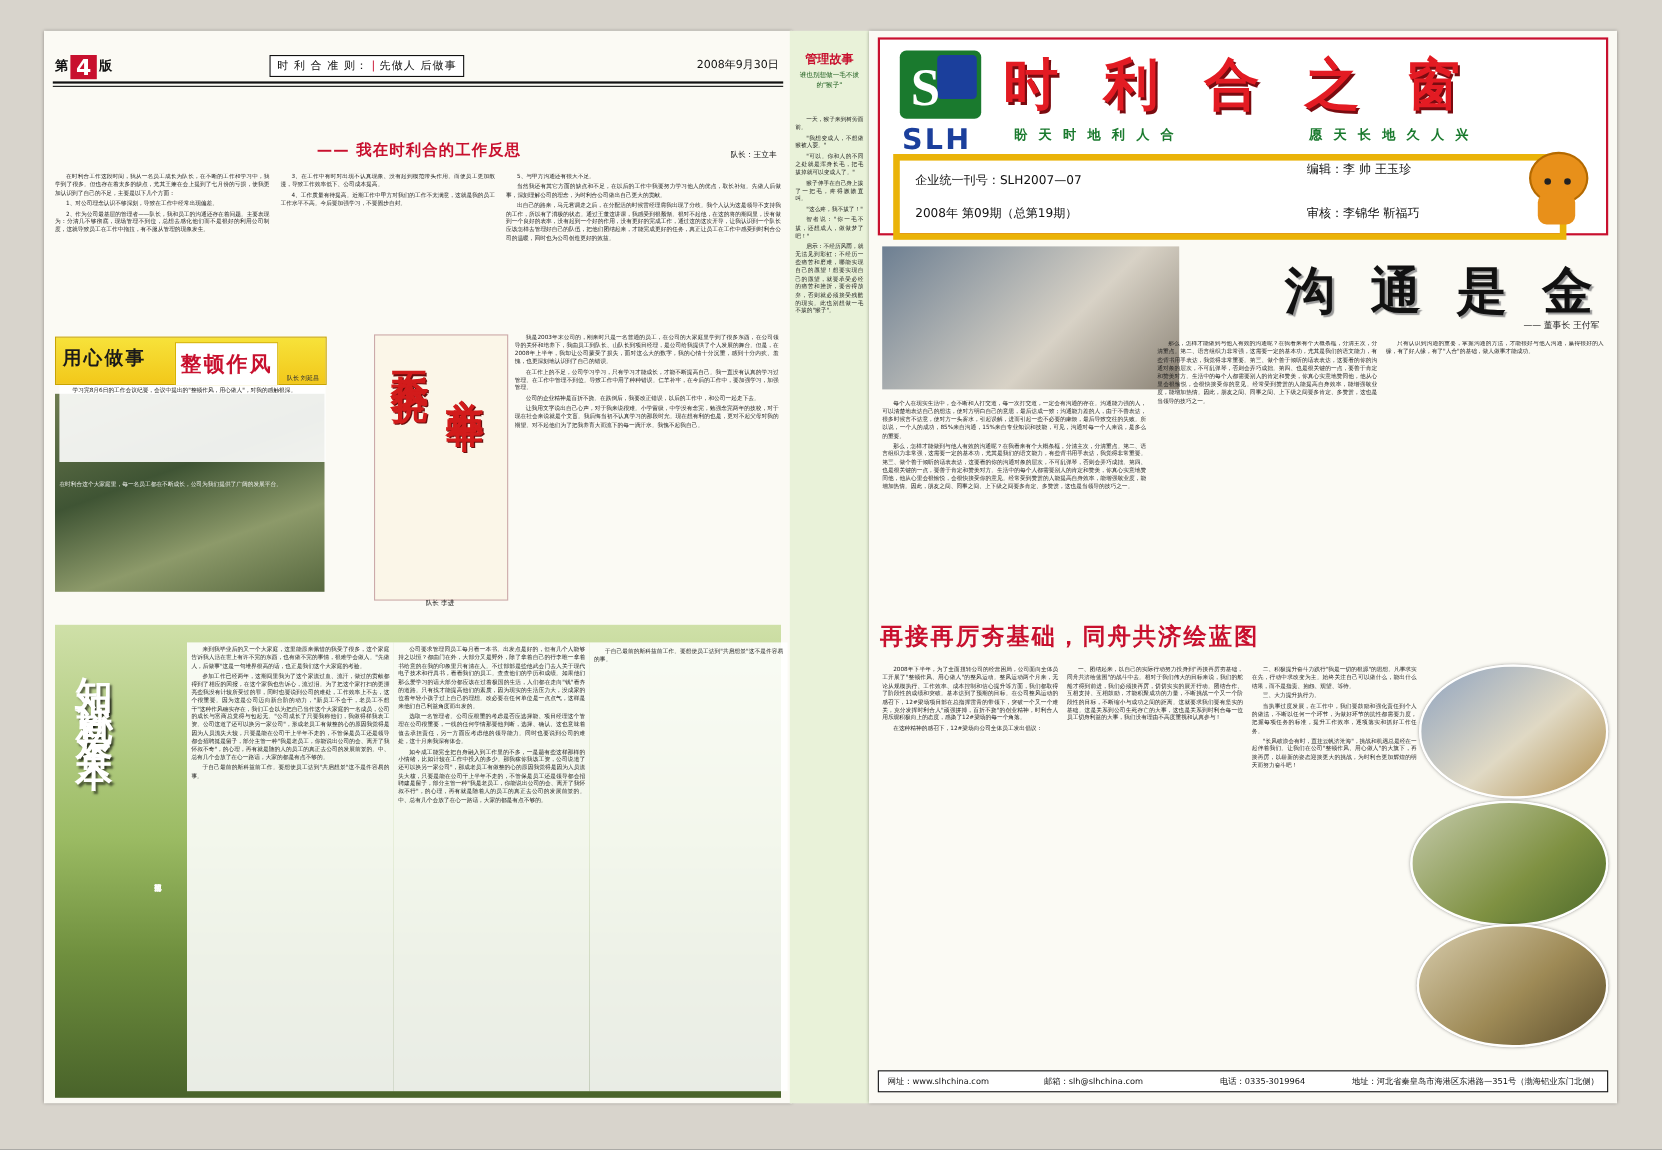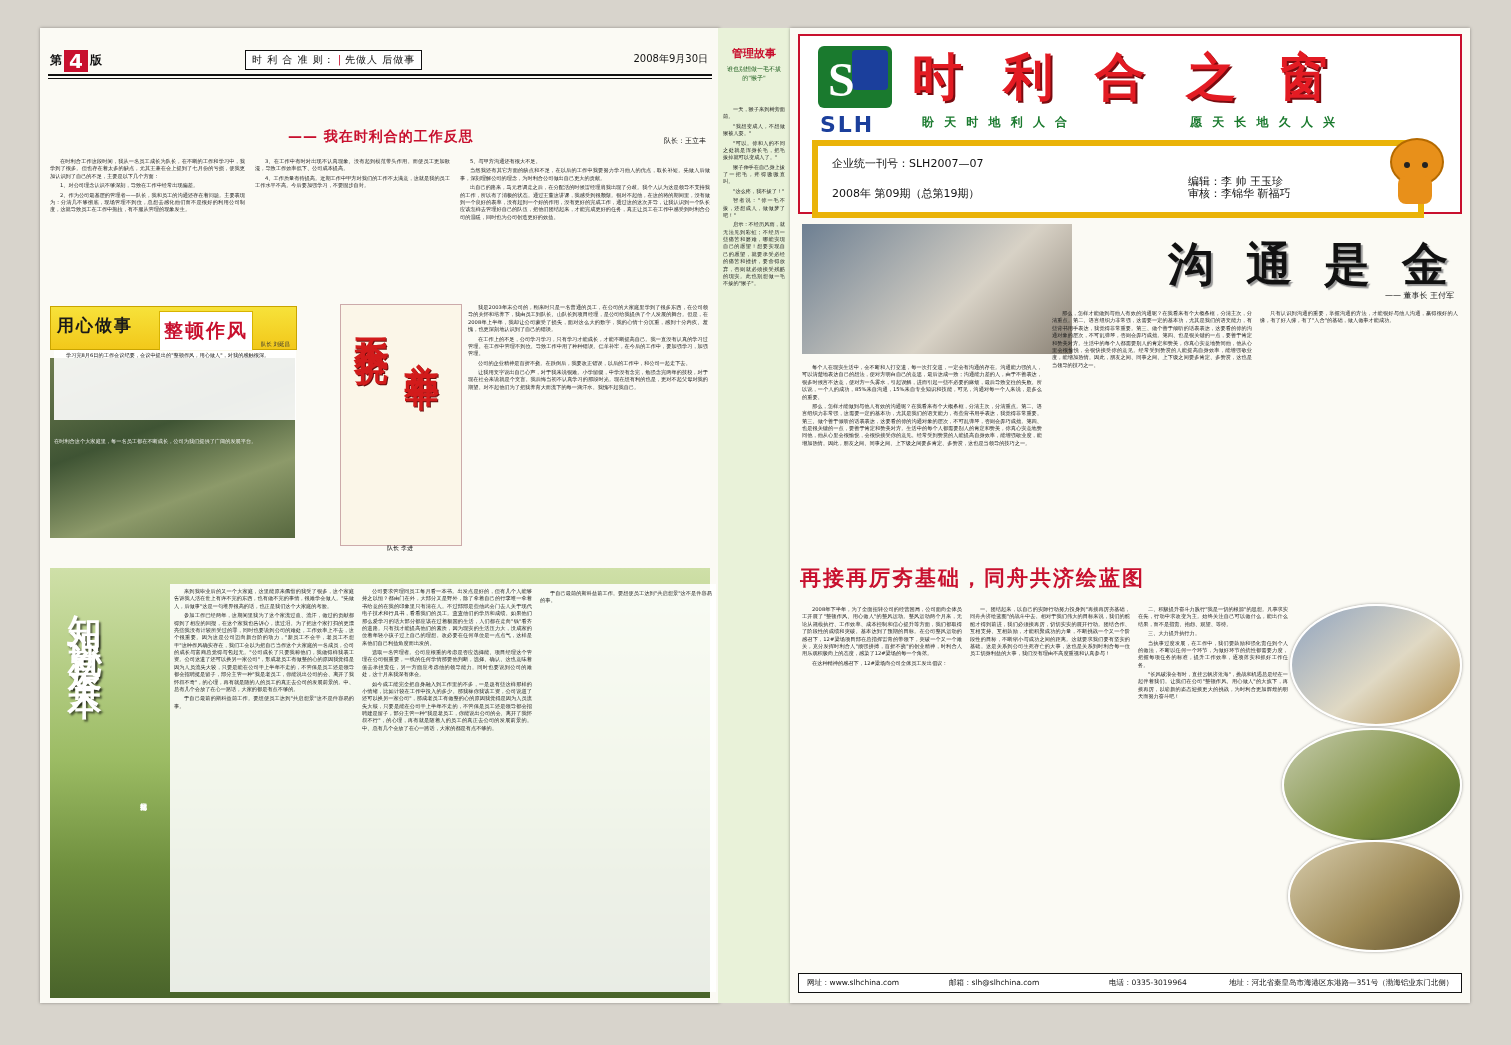--- a/index.html
+++ b/index.html
@@ -45,21 +45,21 @@
   .whitecol{position:absolute;background:rgba(255,255,255,.88);}
   
   .mtitle{position:absolute;left:4px;top:18px;width:64px;text-align:center;font-size:11px;font-weight:bold;color:#c8102e;}
   .msub{position:absolute;left:4px;top:36px;width:64px;text-align:center;font-size:6px;color:#1a5b1a;line-height:1.5;}
   
   .mast{position:absolute;left:8px;top:6px;right:8px;height:176px;border:2px solid #c8102e;background:#fff;}
   .logo{position:absolute;left:12px;top:10px;width:86px;height:96px;}
   .logo .sq{position:absolute;left:6px;top:0;width:74px;height:62px;background:#1a7a2e;border-radius:6px;}
   .logo .sq2{position:absolute;left:40px;top:4px;width:36px;height:40px;background:#1b3f9c;border-radius:4px;}
   .logo .s{position:absolute;left:16px;top:6px;font-size:48px;font-weight:bold;color:#fff;font-family:"Liberation Serif",serif;}
-  .logo .slh{position:absolute;left:8px;top:66px;font-size:22px;font-weight:bold;color:#1b3f9c;letter-spacing:2px;}
+  .logo .slh{position:absolute;left:8px;top:66px;font-size:26px;font-weight:bold;color:#1b3f9c;letter-spacing:2px;}
   .mast-title{position:absolute;left:112px;top:8px;font-size:50px;font-weight:bold;color:#e31b23;letter-spacing:12px;
       text-shadow:2px 2px 0 #7a0b10;font-family:"DejaVu Sans",sans-serif;}
   .mast-sub1{position:absolute;left:122px;top:78px;font-size:12px;color:#1a7a2e;letter-spacing:3px;font-weight:bold;}
   .mast-sub2{position:absolute;left:390px;top:78px;font-size:12px;color:#1a7a2e;letter-spacing:3px;font-weight:bold;}
   .mastbox{position:absolute;left:12px;top:104px;width:600px;height:66px;border:6px solid #eab308;}
   .mastbox .row{position:absolute;font-size:11px;color:#111;}
   .mascot{position:absolute;right:6px;top:96px;width:72px;height:76px;}
   .mascot .head{position:absolute;left:8px;top:6px;width:50px;height:44px;background:#e8901a;border-radius:50%;border:2px solid #b56a00;}
   .mascot .mane{position:absolute;left:0;top:0;width:66px;height:58px;border-radius:50%;background:#f2b24a;z-index:-1;}
   .mascot .body{position:absolute;left:16px;top:44px;width:34px;height:28px;background:#e8901a;border-radius:8px;}
@@ -185,21 +185,21 @@
       </div>
 
       <div class="mast-title">时 利 合 之 窗</div>
       <div class="mast-sub1">盼 天 时 地 利 人 合</div>
       <div class="mast-sub2">愿 天 长 地 久 人 兴</div>
 
       <div class="mastbox">
         <div class="row kv" style="left:14px;top:10px;">
           <span>企业统一刊号：</span><span>SLH2007—07</span>
         </div>
-        <div class="row kv" style="left:370px;top:28px;">
+        <div class="row kv" style="left:370px;top:0;">
           <span>编辑：</span><span>李 帅    王玉珍</span>
         </div>
         <div class="row kv" style="left:14px;top:40px;">2008年  第09期（总第19期）</div>
         <div class="row kv" style="left:370px;top:40px;">
           <span>审核：</span><span>李锦华    靳福巧</span>
         </div>
       </div>
 
       <div class="mascot">
         <div class="mane"></div>

